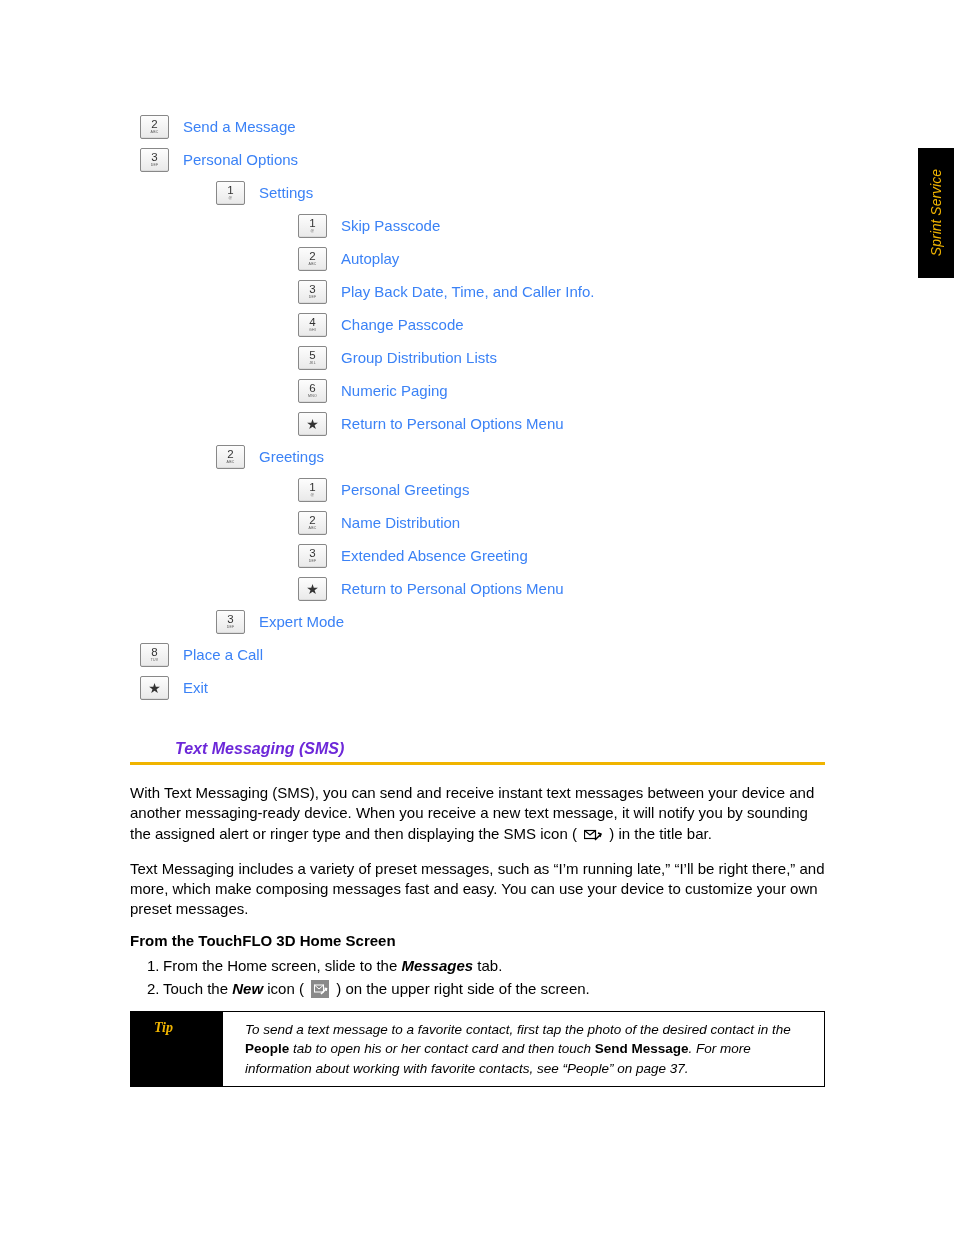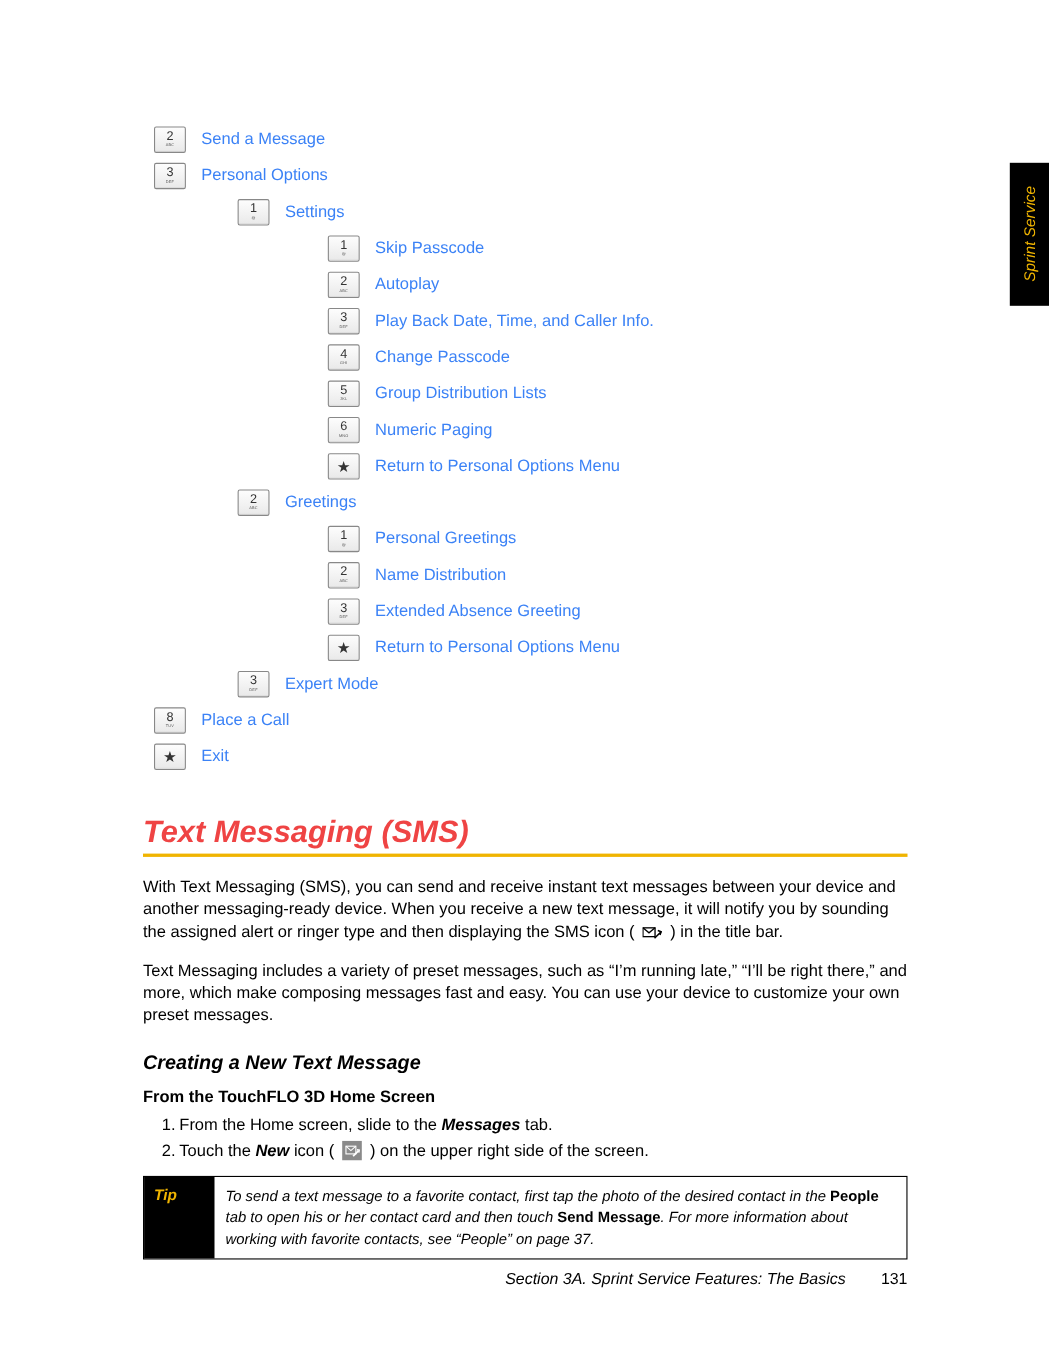--- a/index.html
+++ b/index.html
@@ -63,24 +63,25 @@
     color: #3b82f6;
   }
   .indent-0 { padding-left: 10px; }
   .indent-1 { padding-left: 86px; }
   .indent-2 { padding-left: 168px; }
 
   .section-title {
     font-family: Arial, Helvetica, sans-serif;
     font-style: italic;
     font-weight: 600;
-    font-size: 28px;
-    color: #ef4444;
+    font-size: 16px;
+    color: #6d28d9;
     margin-top: 36px;
     margin-bottom: 4px;
+    margin-left: 45px;
   }
   .section-rule {
     height: 3px;
     background: #f0b400;
     margin-bottom: 18px;
   }
   .body-para {
     font-size: 15px;
     line-height: 1.35;
     margin: 12px 0 12px 0;
@@ -126,28 +127,29 @@
     border: 1px solid #000;
     margin-top: 10px;
   }
   .tip-label {
     width: 46px;
     background: #000;
     color: #f0b400;
     font-style: italic;
     font-weight: 600;
     font-size: 14px;
-    padding: 8px 9px;
+    padding: 8px 23px;
+    font-family: Liberation Serif, serif;
   }
   .tip-text {
     flex: 1;
     font-size: 13.5px;
     font-style: italic;
     line-height: 1.45;
-    padding: 8px 10px;
+    padding: 8px 22px;
   }
   .tip-text .roman { font-style: normal; }
 
   .side-tab {
     position: absolute;
     right: 0;
     top: 148px;
     width: 36px;
     height: 130px;
     background: #000;
@@ -325,21 +327,20 @@
           <path d="M0.5 2.5 L6 7 L11.5 2.5" fill="none" stroke="#000" stroke-width="1.2"></path>
           <path d="M11 12 L17 6" stroke="#000" stroke-width="1.4"></path>
           <path d="M14 5 L17 6 L16 9" fill="none" stroke="#000" stroke-width="1.4"></path>
         </svg>
       </span>
       <span>) in the title bar.</span>
     </p>
 
     <p class="body-para">Text Messaging includes a variety of preset messages, such as “I’m running late,” “I’ll be right there,” and more, which make composing messages fast and easy. You can use your device to customize your own preset messages.</p>
 
-    <div class="subhead">Creating a New Text Message</div>
 
     <div class="sub-subhead">From the TouchFLO 3D Home Screen</div>
 
     <div class="ol-item">
       <span class="num">1.</span><span>From the Home screen, slide to the </span><span class="bold-ital">Messages</span><span> tab.</span>
     </div>
 
     <div class="ol-item">
       <span class="num">2.</span><span>Touch the </span><span class="bold-ital">New</span><span> icon (</span>
       <span class="new-icon">
@@ -356,18 +357,14 @@
 
     <div class="tip-box">
       <div class="tip-label">Tip</div>
       <div class="tip-text">
         <span>To send a text message to a favorite contact, first tap the photo of the desired contact in the </span><span class="roman bold">People</span><span> tab to open his or her contact card and then touch </span><span class="roman bold">Send Message</span><span>. For more information about working with favorite contacts, see “People” on page 37.</span>
       </div>
     </div>
 
   </div>
 
-  <div class="footer">
-    <span>Section 3A. Sprint Service Features: The Basics</span>
-    <span class="pnum">131</span>
-  </div>
 
 </div>
 
 </body></html>

